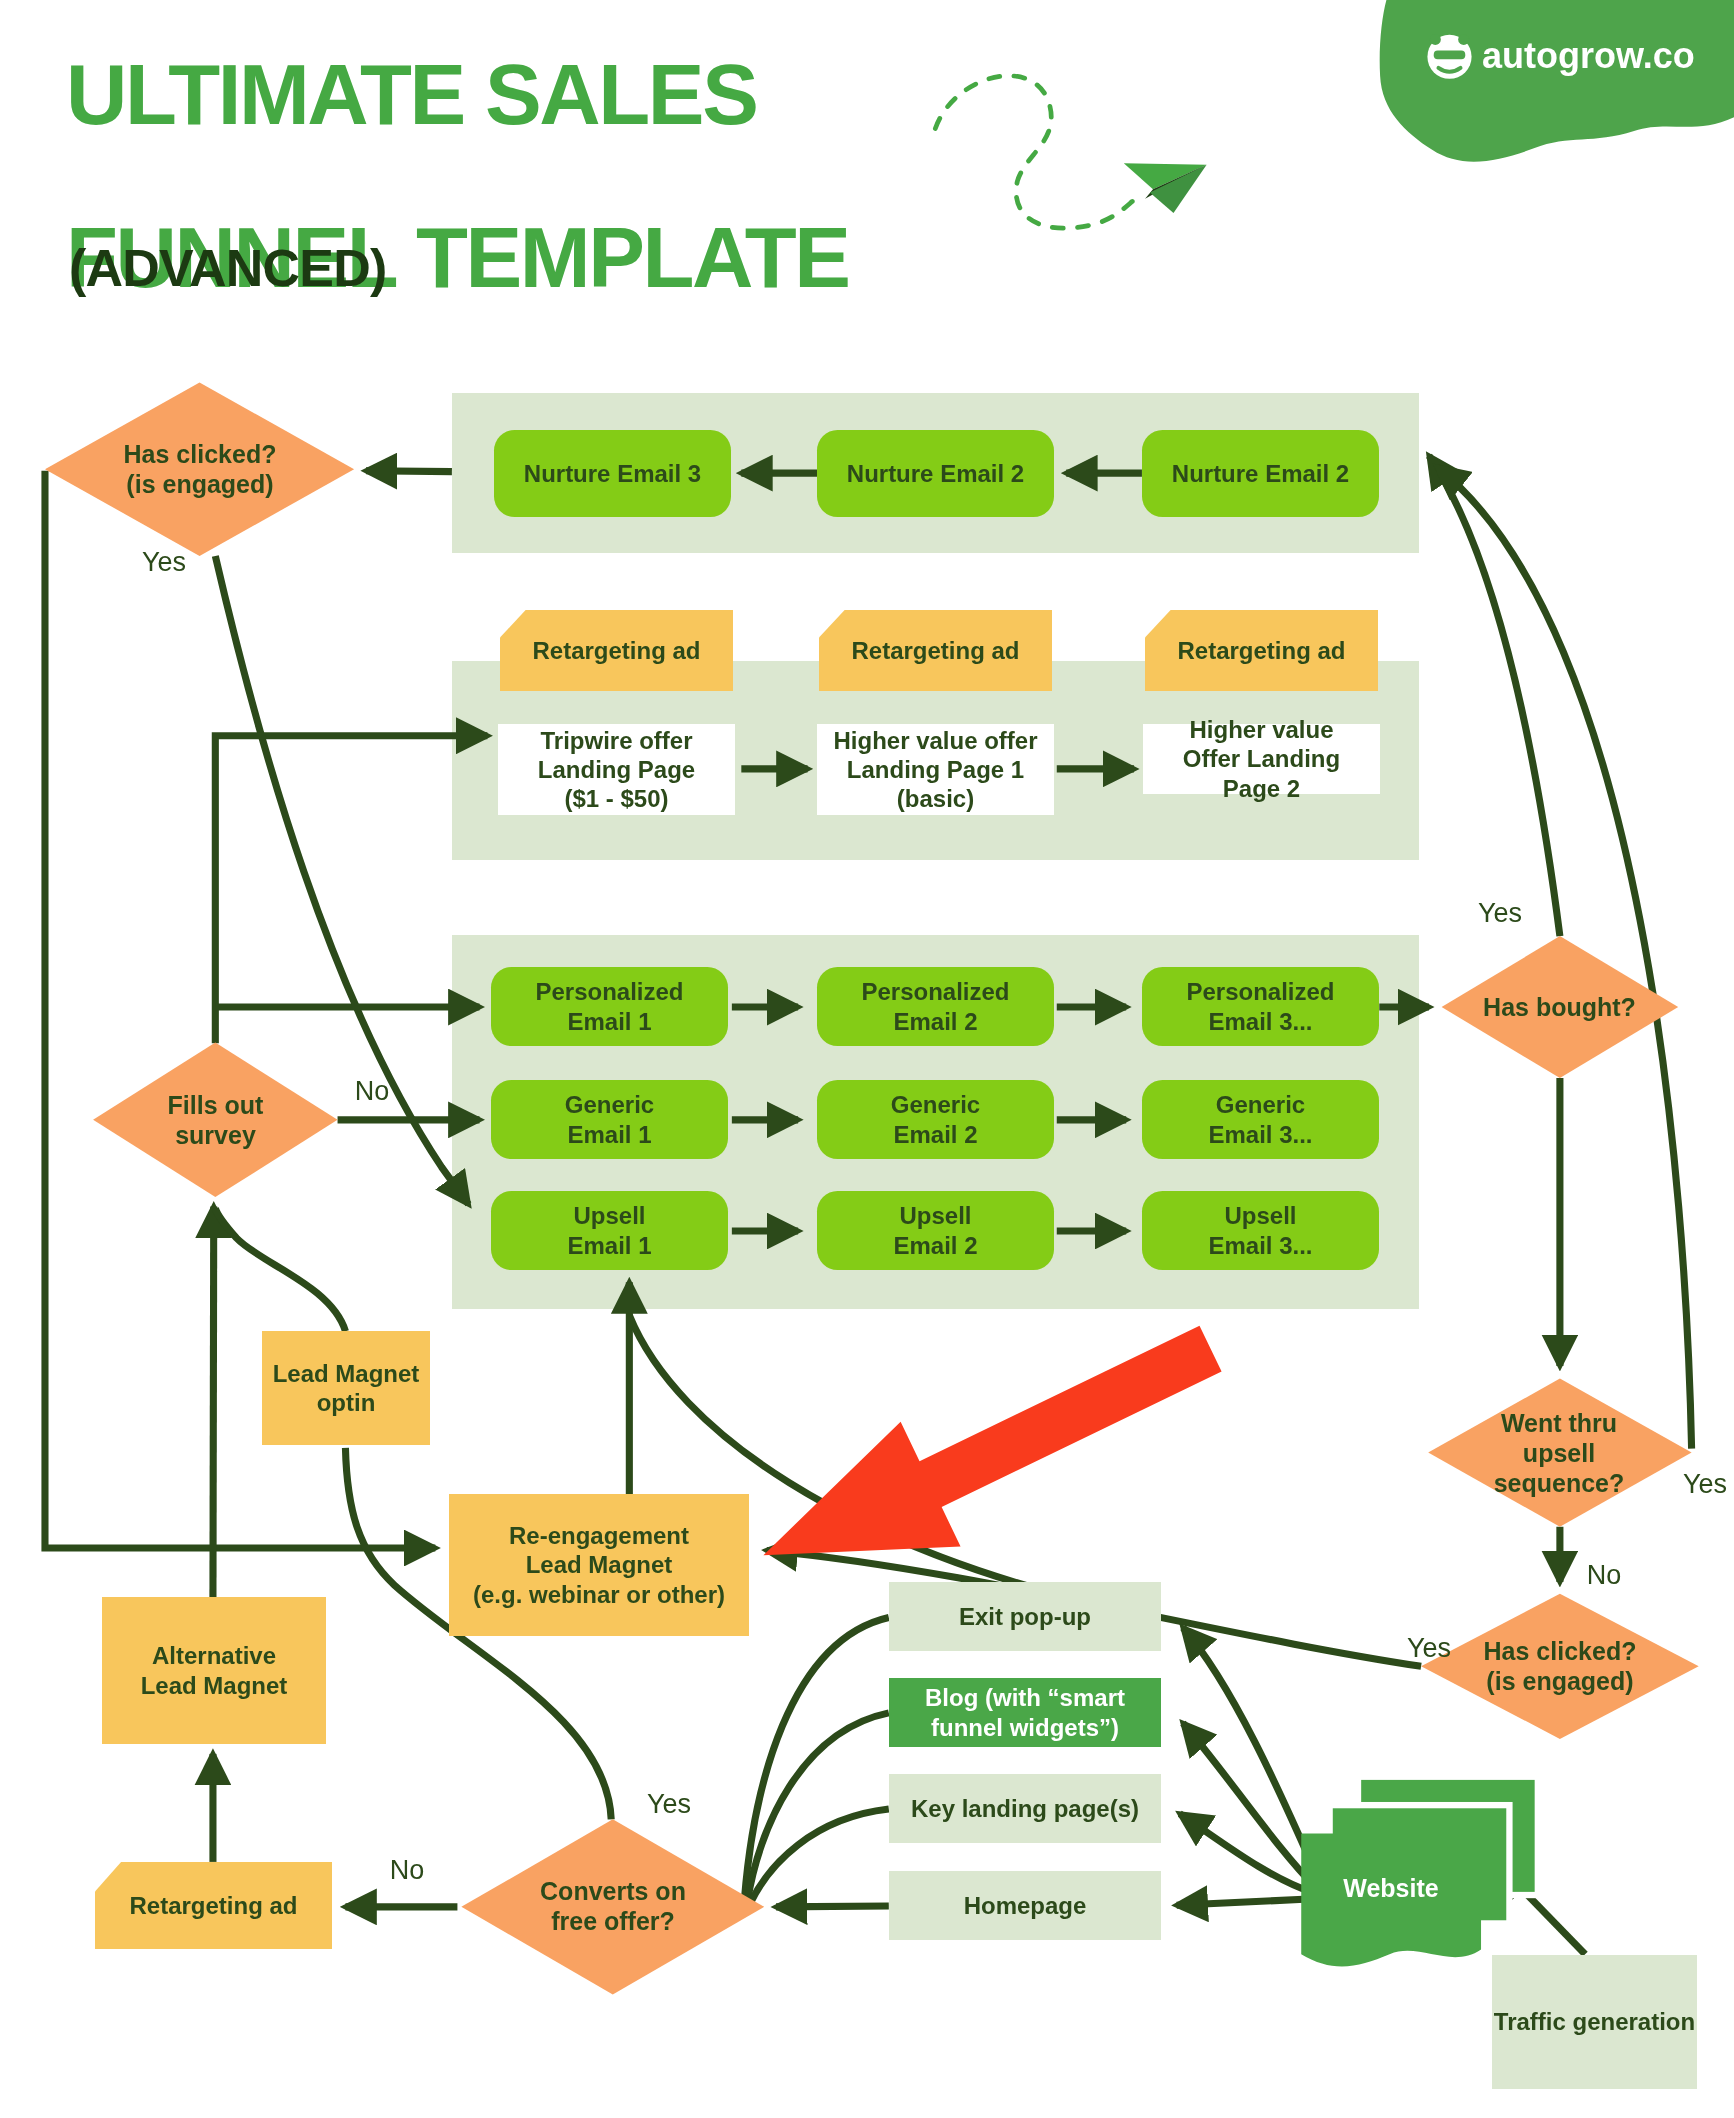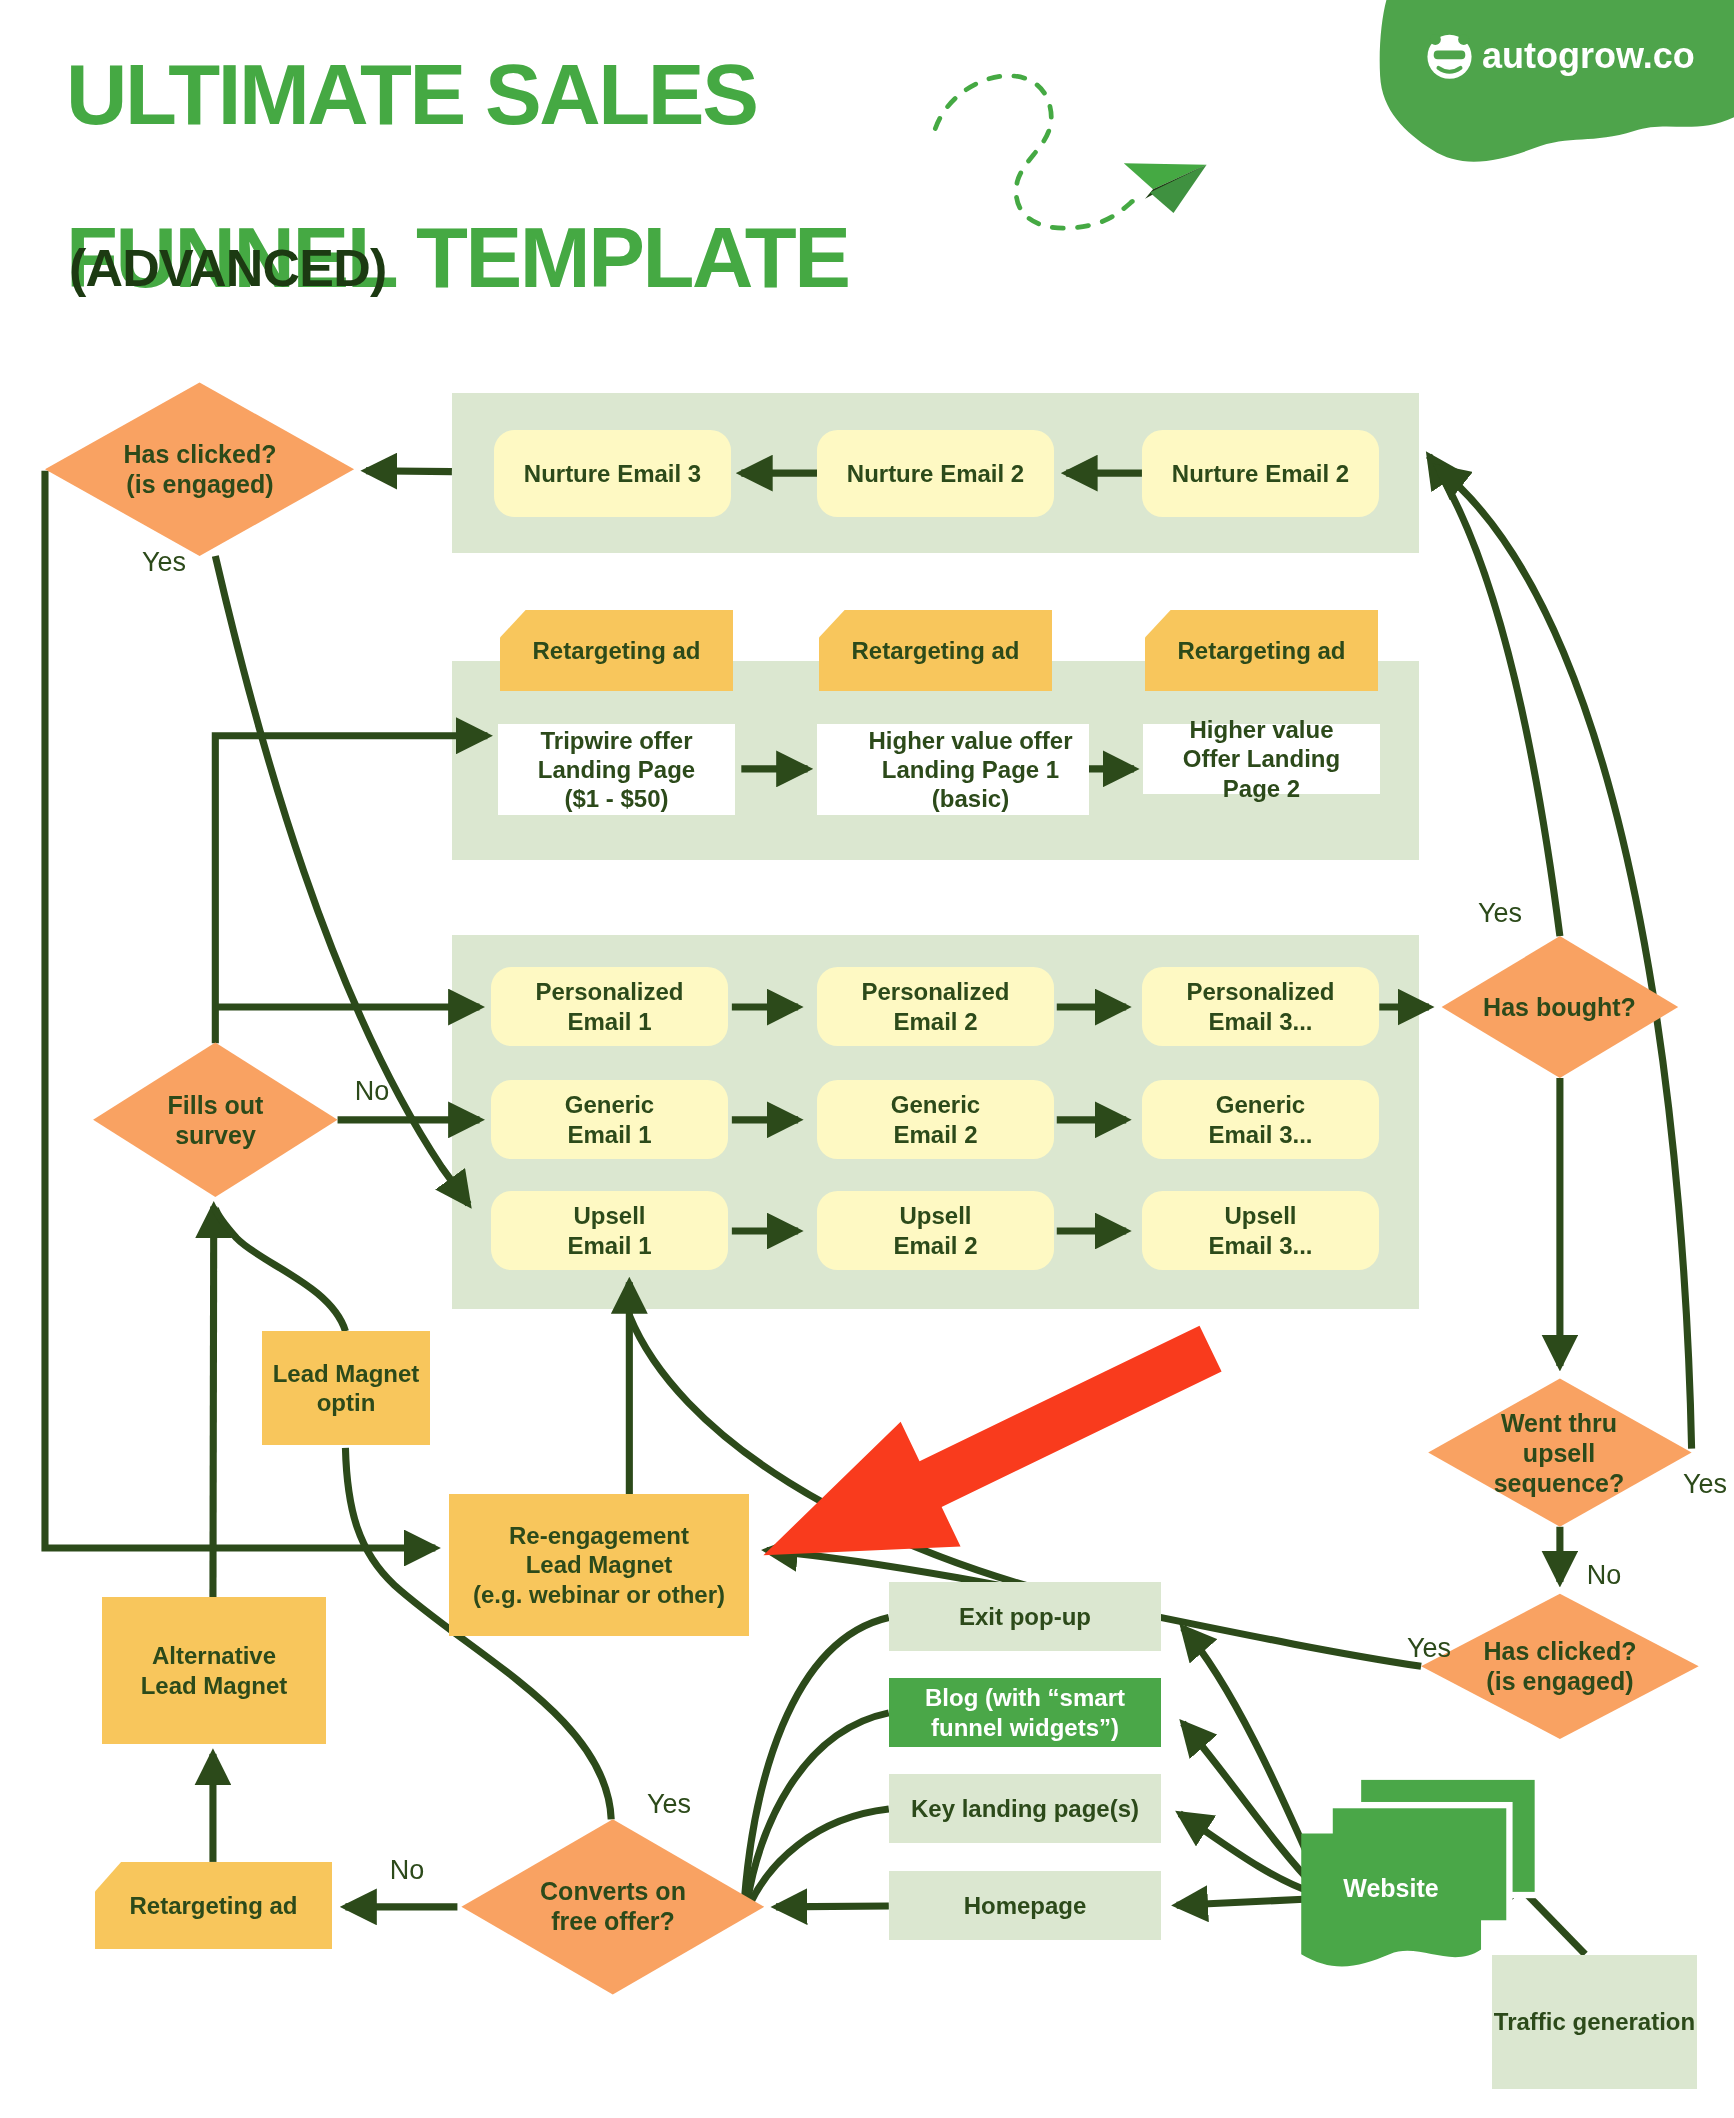--- a/index.html
+++ b/index.html
@@ -4,21 +4,21 @@
 <style>
   html,body{margin:0;padding:0;background:#ffffff;}
   .canvas{position:relative;width:1735px;height:2119px;background:#ffffff;overflow:hidden;
           font-family:"Liberation Sans",sans-serif;color:#2c4a1a;}
   .abs{position:absolute;}
   .svgfull{position:absolute;left:0;top:0;width:1735px;height:2119px;}
   .band{position:absolute;background:#dbe7d0;}
   .box{position:absolute;display:flex;align-items:center;justify-content:center;
        text-align:center;white-space:pre-line;font-weight:bold;color:#2c4a1a;
        font-size:24px;line-height:1.22;}
-  .wbox{background:#fef9c3;border-radius:20.5px;}
+  .wbox{background:#84cc16;border-radius:20.5px;}
   .sqbox{background:#ffffff;}
   .ybox{background:#f8c65c;}
   .clipcorner{clip-path:polygon(0 34%,11% 0,100% 0,100% 100%,0 100%);}
   .site{background:#dbe7d0;}
   .blogbox{background:#4aa748;color:#ffffff;}
   .dtext{position:absolute;display:flex;align-items:center;justify-content:center;
          text-align:center;white-space:pre-line;font-weight:bold;font-size:25px;
          line-height:1.2;color:#2c4a1a;}
   .elabel{position:absolute;transform:translate(-50%,-50%);font-size:27px;font-weight:500;
           color:#2c4a1a;white-space:nowrap;}
@@ -134,21 +134,21 @@
   <div class="box wbox" style="left:817px;top:430px;width:237px;height:87px;">Nurture Email 2</div>
   <div class="box wbox" style="left:1142px;top:430px;width:237px;height:87px;">Nurture Email 2</div>
 
   <div class="box ybox clipcorner" style="left:500px;top:610px;width:233px;height:81px;">Retargeting ad</div>
   <div class="box ybox clipcorner" style="left:819px;top:610px;width:233px;height:81px;">Retargeting ad</div>
   <div class="box ybox clipcorner" style="left:1145px;top:610px;width:233px;height:81px;">Retargeting ad</div>
 
   <div class="box sqbox" style="left:498px;top:724px;width:237px;height:91px;">Tripwire offer
 Landing Page
 ($1 - $50)</div>
-  <div class="box sqbox" style="left:817px;top:724px;width:237px;height:91px;padding-left:35px;">Higher value offer
+  <div class="box sqbox" style="left:817px;top:724px;width:237px;height:91px;">Higher value offer
 Landing Page 1
 (basic)</div>
   <div class="box sqbox" style="left:1143px;top:724px;width:237px;height:70px;">Higher value
 Offer Landing
 Page 2</div>
 
   <div class="box wbox" style="left:491px;top:967px;width:237px;height:79px;">Personalized
 Email 1</div>
   <div class="box wbox" style="left:817px;top:967px;width:237px;height:79px;">Personalized
 Email 2</div>

